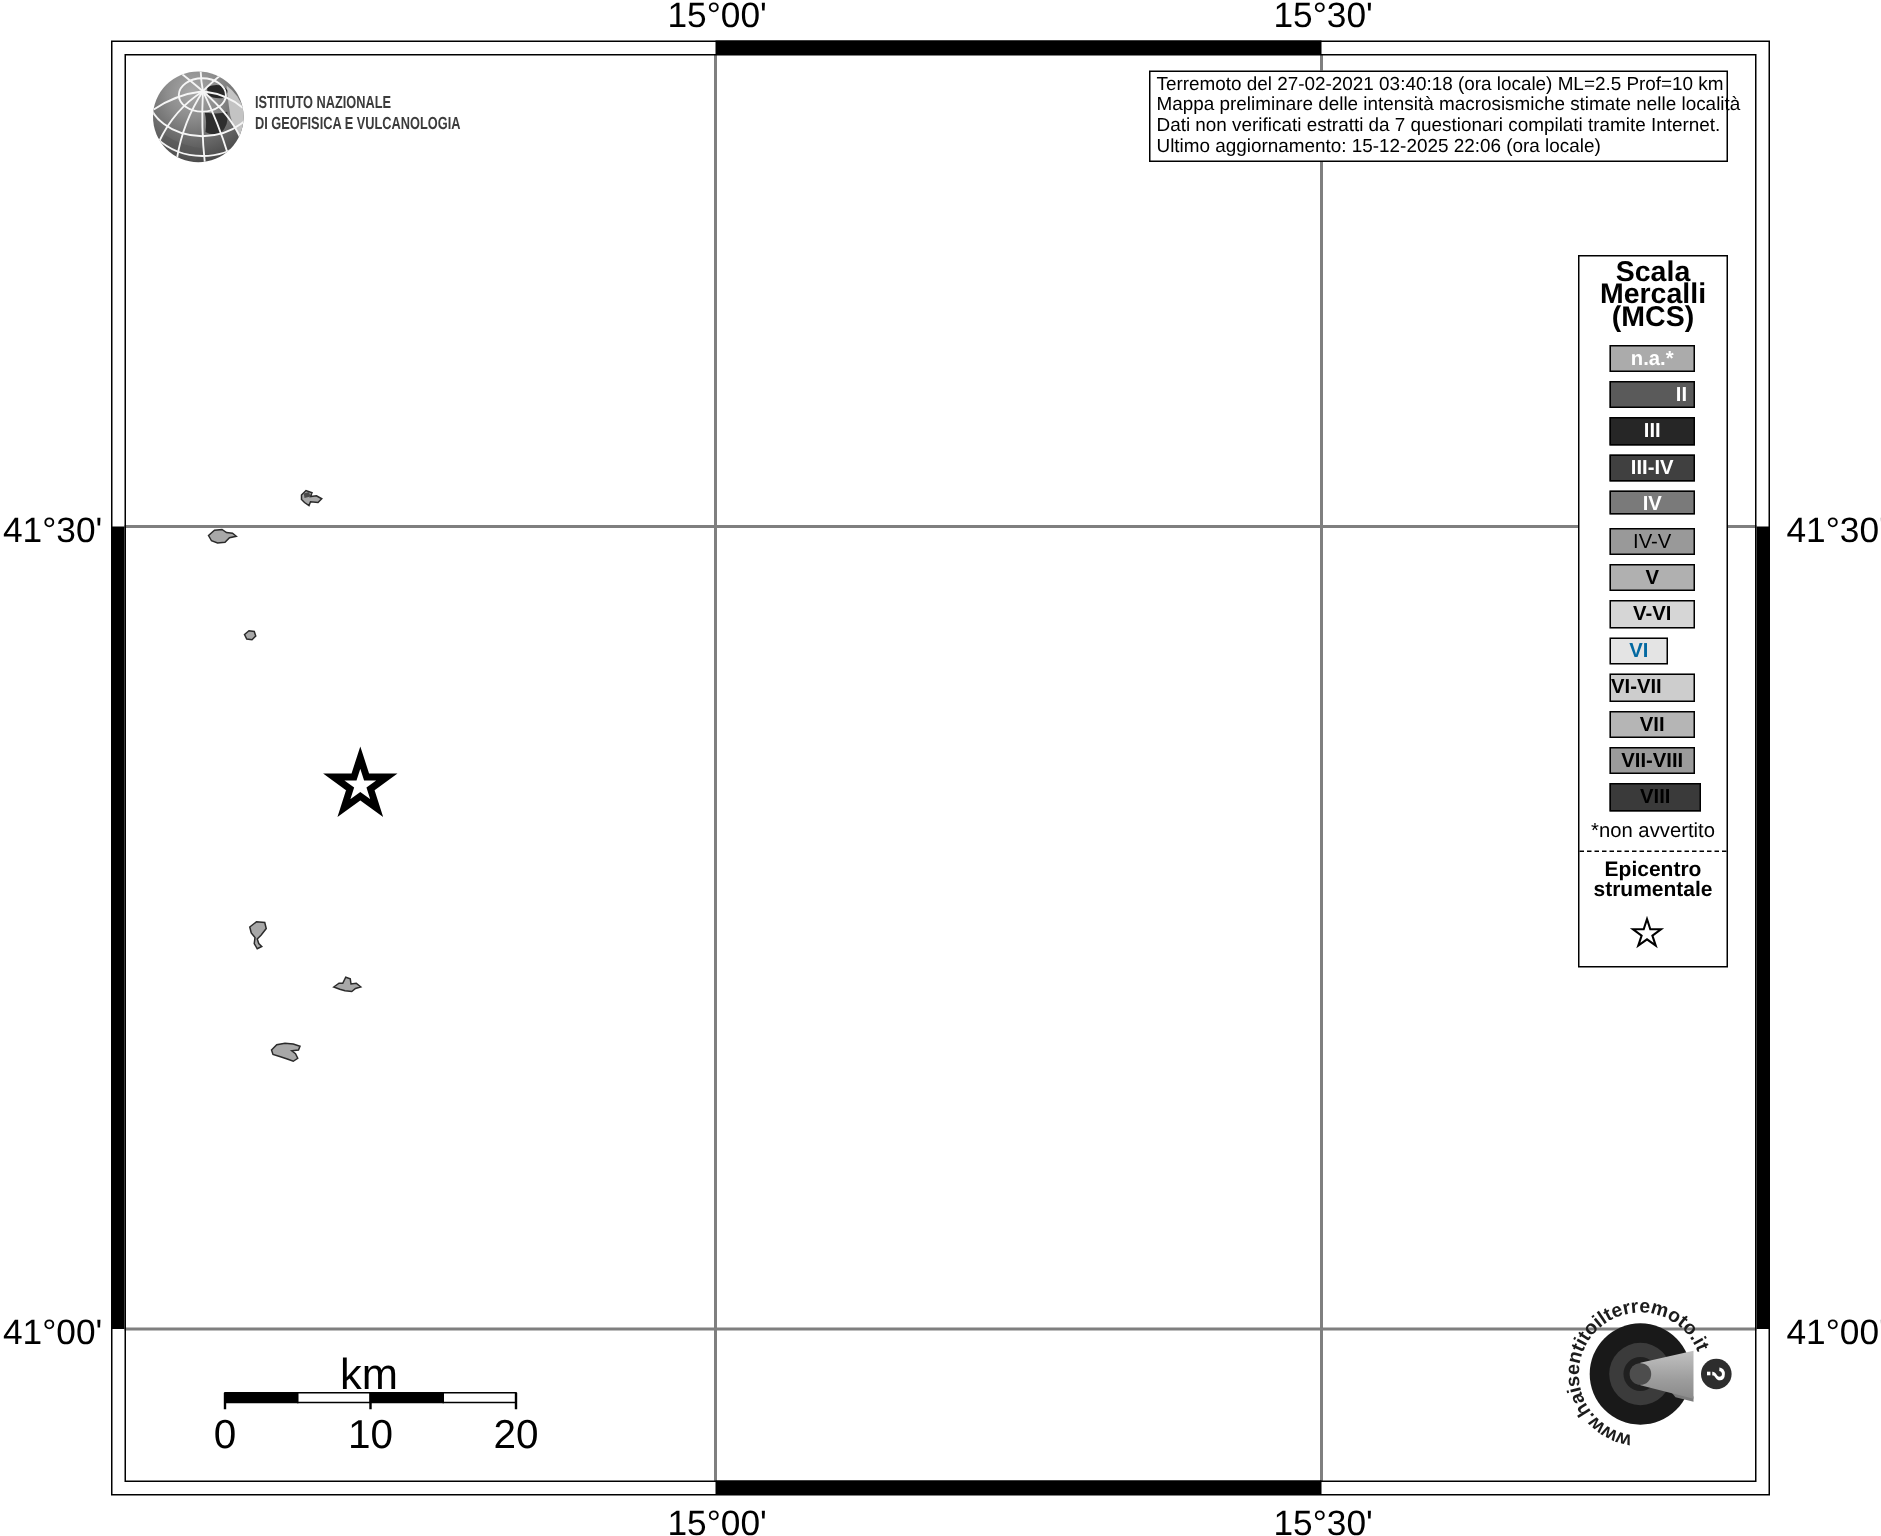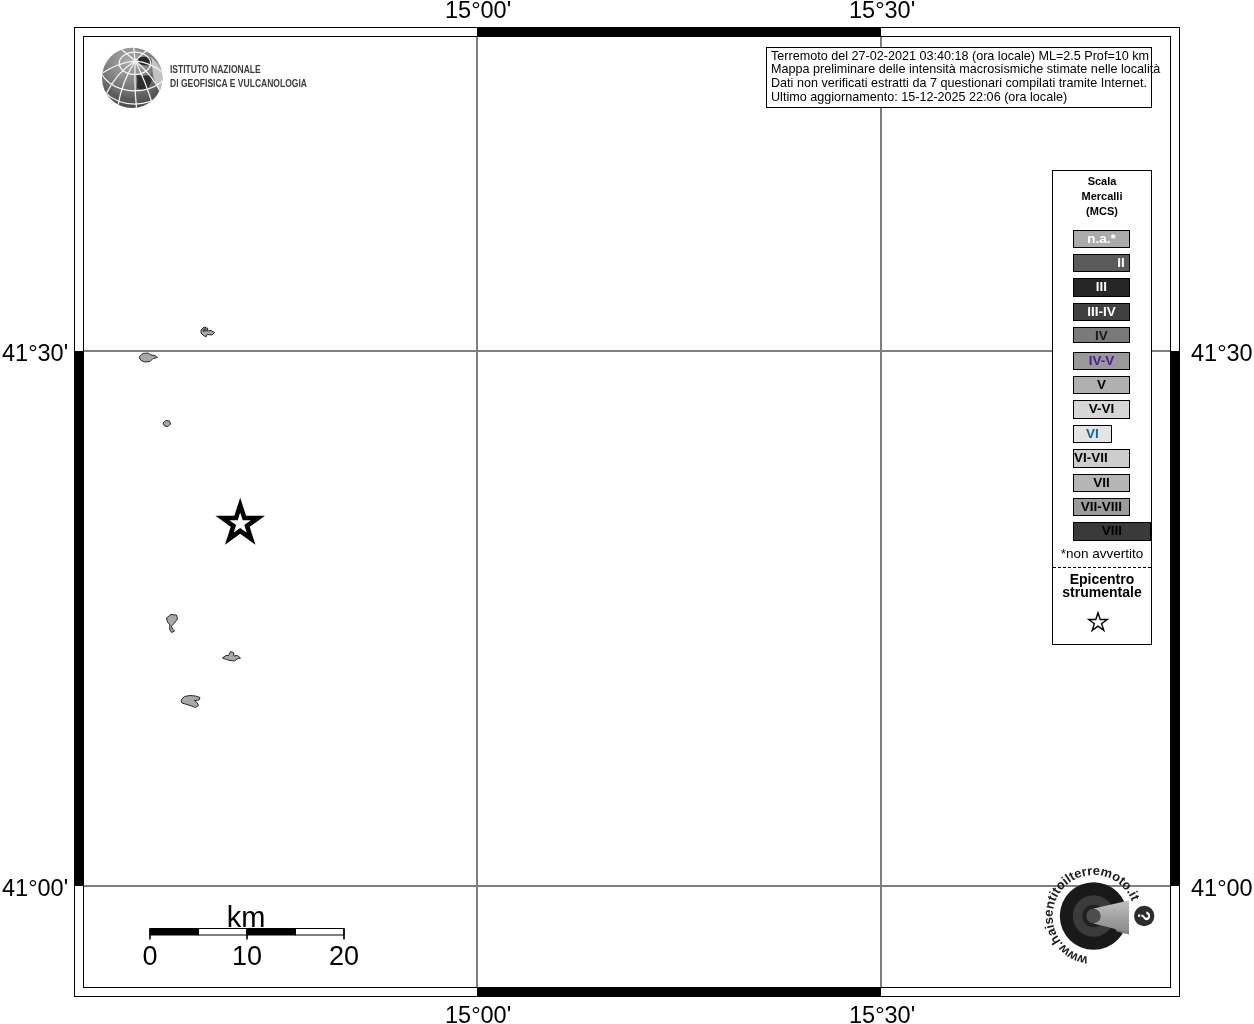--- a/index.html
+++ b/index.html
@@ -111,49 +111,49 @@
     </g>
   </g>
 </svg>
 
 <div class="abs" style="left:170px;top:62px;width:220px;color:#3c3c3c;font-weight:bold;font-size:11.6px;line-height:13.6px;transform:scaleX(0.735);transform-origin:0 0;white-space:nowrap;">ISTITUTO NAZIONALE<br>DI GEOFISICA E VULCANOLOGIA</div>
 
 <div class="abs" style="left:766px;top:46.5px;width:386px;height:61px;background:#fff;border:1px solid #000;box-sizing:border-box;font-size:12.6px;line-height:13.7px;color:#000;padding:2px 0 0 4px;white-space:nowrap;">Terremoto del 27-02-2021 03:40:18 (ora locale) ML=2.5 Prof=10 km<br>Mappa preliminare delle intensità macrosismiche stimate nelle località<br>Dati non verificati estratti da 7 questionari compilati tramite Internet.<br>Ultimo aggiornamento: 15-12-2025 22:06 (ora locale)</div>
 
 <div class="abs" style="left:1052px;top:170px;width:100px;height:475px;background:#fff;border:1.5px solid #000;box-sizing:border-box;"></div>
 
-<div class="abs" style="left:1052px;top:174px;width:100px;text-align:center;font-weight:bold;font-size:11px;line-height:15px;color:#000;">Scala<br>Mercalli<br>(MCS)</div>
+<div class="abs" style="left:1052px;top:174px;width:100px;text-align:center;font-weight:bold;font-size:19px;line-height:15px;color:#000;">Scala<br>Mercalli<br>(MCS)</div>
 
 <div class="abs" style="left:1073px;top:229.5px;width:57px;">
 
   <div style="position:absolute;left:0;top:0px;width:57px;height:18.5px;background:#ababab;border:1.6px solid #000;box-sizing:border-box;text-align:center;font-weight:bold;font-size:13.5px;line-height:15.5px;color:#fff;">n.a.*</div>
 
   <div style="position:absolute;left:0;top:24.4px;width:57px;height:18.5px;background:#5a5a5a;border:1.6px solid #000;box-sizing:border-box;text-align:center;font-weight:bold;font-size:13.5px;line-height:15.5px;color:#fff;padding-left:39px;">II</div>
 
   <div style="position:absolute;left:0;top:48.8px;width:57px;height:18.5px;background:#262626;border:1.6px solid #000;box-sizing:border-box;text-align:center;font-weight:bold;font-size:13.5px;line-height:15.5px;color:#fff;">III</div>
 
   <div style="position:absolute;left:0;top:73.2px;width:57px;height:18.5px;background:#404040;border:1.6px solid #000;box-sizing:border-box;text-align:center;font-weight:bold;font-size:13.5px;line-height:15.5px;color:#fff;">III-IV</div>
 
-  <div style="position:absolute;left:0;top:97.6px;width:57px;height:16px;background:#7a7a7a;border:1.6px solid #000;box-sizing:border-box;text-align:center;font-weight:bold;font-size:13.5px;line-height:15.5px;color:#0f172a;">IV</div>
-
-  <div style="position:absolute;left:0;top:122px;width:57px;height:18.5px;background:#999999;border:1.6px solid #000;box-sizing:border-box;text-align:center;font-weight:bold;font-size:13.5px;line-height:15.5px;color:#4c1d95;">IV-V</div>
+  <div style="position:absolute;left:0;top:97.6px;width:57px;height:16px;background:#7a7a7a;border:1.6px solid #000;box-sizing:border-box;text-align:center;font-weight:bold;font-size:13.5px;line-height:15.5px;color:#ffffff;">IV</div>
+
+  <div style="position:absolute;left:0;top:122px;width:57px;height:18.5px;background:#999999;border:1.6px solid #000;box-sizing:border-box;text-align:center;font-weight:normal;font-size:13.5px;line-height:15.5px;color:#000000;">IV-V</div>
 
   <div style="position:absolute;left:0;top:146.4px;width:57px;height:18.5px;background:#b0b0b0;border:1.6px solid #000;box-sizing:border-box;text-align:center;font-weight:bold;font-size:13.5px;line-height:15.5px;color:#000;">V</div>
 
   <div style="position:absolute;left:0;top:170.8px;width:57px;height:18.5px;background:#d6d6d6;border:1.6px solid #000;box-sizing:border-box;text-align:center;font-weight:bold;font-size:13.5px;line-height:15.5px;color:#000;">V-VI</div>
 
   <div style="position:absolute;left:0;top:195.2px;width:39px;height:18.5px;background:#e4e4e4;border:1.6px solid #000;box-sizing:border-box;text-align:center;font-weight:bold;font-size:13.5px;line-height:15.5px;color:#0369a1;">VI</div>
 
   <div style="position:absolute;left:0;top:219.6px;width:57px;height:18.5px;background:#cdcdcd;border:1.6px solid #000;box-sizing:border-box;text-align:left;font-weight:bold;font-size:13.5px;line-height:15.5px;color:#000;">VI-VII</div>
 
   <div style="position:absolute;left:0;top:244px;width:57px;height:18.5px;background:#b5b5b5;border:1.6px solid #000;box-sizing:border-box;text-align:center;font-weight:bold;font-size:13.5px;line-height:15.5px;color:#000;">VII</div>
 
   <div style="position:absolute;left:0;top:268.4px;width:57px;height:18.5px;background:#9b9b9b;border:1.6px solid #000;box-sizing:border-box;text-align:center;font-weight:bold;font-size:13.5px;line-height:15.5px;color:#000;">VII-VIII</div>
 
-  <div style="position:absolute;left:0;top:292.8px;width:78px;height:18.5px;background:#3a3a3a;border:1.6px solid #000;box-sizing:border-box;text-align:center;font-weight:bold;font-size:13.5px;line-height:15.5px;color:#000;">VIII</div>
+  <div style="position:absolute;left:0;top:292.8px;width:61px;height:18.5px;background:#3a3a3a;border:1.6px solid #000;box-sizing:border-box;text-align:center;font-weight:bold;font-size:13.5px;line-height:15.5px;color:#000;">VIII</div>
 </div>
 
 <div class="abs" style="left:1052px;top:546px;width:100px;text-align:center;font-size:13.5px;color:#000;">*non avvertito</div>
 
 <div class="abs" style="left:1053px;top:567px;width:98px;height:0;border-top:1.6px dashed #000;"></div>
 
 <div class="abs" style="left:1052px;top:572.5px;width:100px;text-align:center;font-weight:bold;font-size:14px;line-height:13.5px;color:#000;">Epicentro<br>strumentale</div>
 
 <svg class="abs" style="left:1080px;top:605px;" width="36" height="36" viewBox="1080 605 36 36">
   <path d="M 1098.0 612.7 L 1100.2 619.5 L 1107.3 619.5 L 1101.6 623.7 L 1103.8 630.4 L 1098.0 626.2 L 1092.2 630.4 L 1094.4 623.7 L 1088.7 619.5 L 1095.8 619.5 Z" fill="#fff" stroke="#000" stroke-width="1.4"></path>

